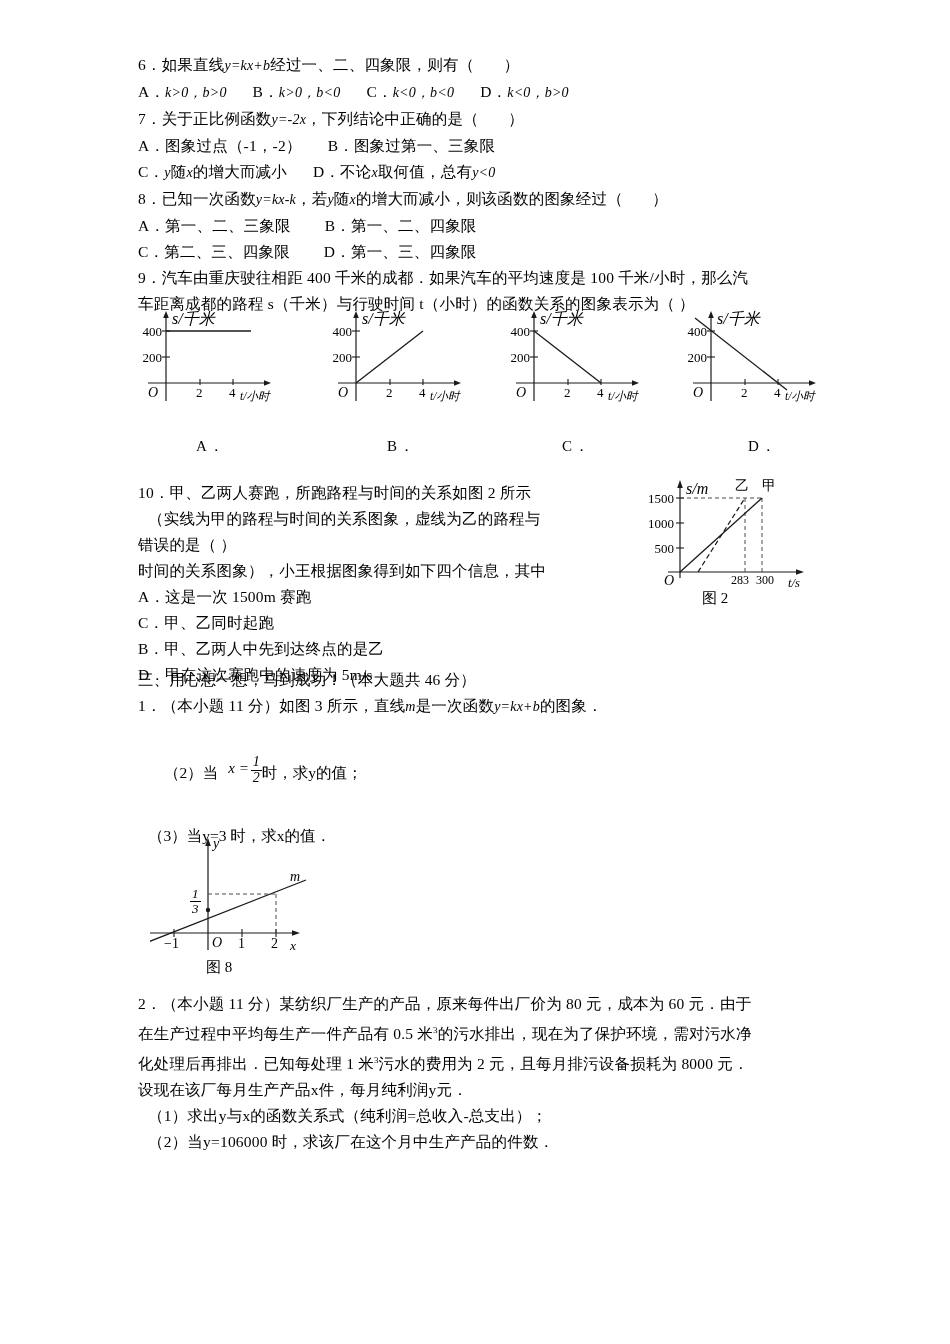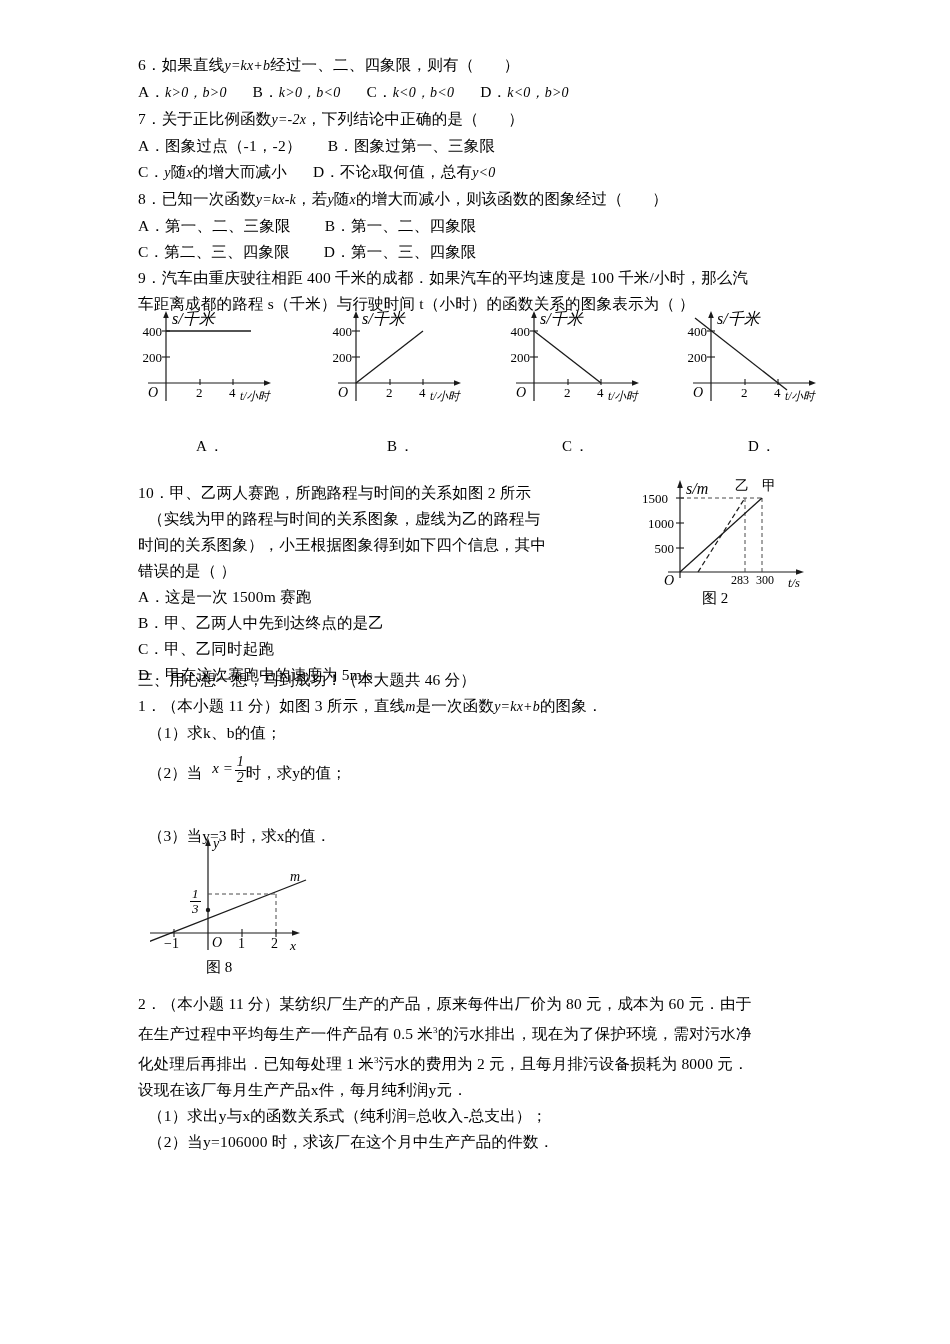--- a/index.html
+++ b/index.html
@@ -288,28 +288,28 @@
   </div>
 
   <div class="text-block" style="top:466px; width:510px;margin-top:14px;">
     <div class="line">
       <span>10．</span><span>甲、乙两人赛跑，所跑路程与时间的关系如图 2 所示</span>
     </div>
     <div class="line" style="padding-left:10px;">
       <span>（实线为甲的路程与时间的关系图象，虚线为乙的路程与</span>
     </div>
     <div class="line">
+      <span>错误的是（        ）</span>
+    </div>
+    <div class="line">
       <span>时间的关系图象），小王根据图象得到如下四个信息，其中</span>
     </div>
-    <div class="line">
-      <span>错误的是（        ）</span>
-    </div>
     <div class="line">A．这是一次 1500m 赛跑</div>
+    <div class="line">C．甲、乙同时起跑</div>
     <div class="line">B．甲、乙两人中先到达终点的是乙</div>
-    <div class="line">C．甲、乙同时起跑</div>
     <div class="line">D．甲在这次赛跑中的速度为 5m/s</div>
   </div>
 
   <div class="fig2">
     <svg width="210" height="130" viewBox="0 0 210 130">
 
       <line x1="42" y1="14" x2="42" y2="106" stroke="#1a1a1a" stroke-width="1.2"></line>
       <polygon points="42,8 39.2,16 44.8,16" fill="#1a1a1a"></polygon>
 
       <line x1="30" y1="100" x2="160" y2="100" stroke="#1a1a1a" stroke-width="1.2"></line>
@@ -322,42 +322,41 @@
       <line x1="42" y1="26" x2="124" y2="26" stroke="#4a4a4a" stroke-width="1" stroke-dasharray="4,3"></line>
 
       <line x1="107" y1="26" x2="107" y2="100" stroke="#4a4a4a" stroke-width="1" stroke-dasharray="4,3"></line>
       <line x1="124" y1="26" x2="124" y2="100" stroke="#4a4a4a" stroke-width="1" stroke-dasharray="4,3"></line>
 
       <line x1="42" y1="100" x2="124" y2="26" stroke="#1a1a1a" stroke-width="1.3"></line>
 
       <line x1="60" y1="100" x2="107" y2="26" stroke="#1a1a1a" stroke-width="1.3" stroke-dasharray="5,3"></line>
     </svg>
     <span class="ylab" style="left:48px; top:8px;">s/m</span>
-    <span class="ytick-label" style="left:-2px; top:19px; width:38px;text-align:center;">1500</span>
+    <span class="ytick-label" style="left:-2px; top:19px; width:38px;">1500</span>
     <span class="ytick-label" style="left:-2px; top:44px; width:38px;">1000</span>
     <span class="ytick-label" style="left:-2px; top:69px; width:38px;">500</span>
     <span class="origin-label" style="left:26px; top:101px;">O</span>
     <span class="xtick-label" style="left:93px; top:101px; font-size:12px;">283</span>
     <span class="xtick-label" style="left:118px; top:101px; font-size:12px;">300</span>
     <span class="xaxis-caption it" style="left:150px; top:104px; font-size:12.5px;">t/s</span>
     <span style="position:absolute; left:97px; top:5px; font-size:14px;">乙</span>
     <span style="position:absolute; left:124px; top:5px; font-size:14px;">甲</span>
     <span class="fig-caption" style="left:64px; top:117px;">图 2</span>
   </div>
 
   <div class="text-block" style="top:656px;margin-top:11px;">
     <div class="line">三、用心想一想，马到成功！（本大题共 46 分）</div>
     <div class="line">
       <span>1．</span><span>（本小题 11 分）如图 3 所示，直线</span><span class="it sm">m</span><span>是一次函数</span><span class="it sm">y=kx+b</span><span>的图象．</span>
     </div>
-    <div class="line" style="padding-left:10px;">（1）求k、b的值；</div>
   </div>
 
   <div style="position:absolute; left:148px; top:760px; width:500px;">
-    <span style="font-size:15.5px;">（2）当</span><span style="display:inline-block; width:10px;"></span><span class="eq-frac"><span class="it" style="font-size:15px;">x =</span><span class="frac" style="margin-left:2px;"><span class="num">1</span><span class="den">2</span></span></span><span style="font-size:15.5px;">时，求y的值；</span>
+    <span style="font-size:15.5px;margin-left:16px;">（2）当</span><span style="display:inline-block; width:10px;"></span><span class="eq-frac"><span class="it" style="font-size:15px;">x =</span><span class="frac" style="margin-left:2px;"><span class="num">1</span><span class="den">2</span></span></span><span style="font-size:15.5px;">时，求y的值；</span>
   </div>
 
   <div style="position:absolute; left:148px; top:806px; width:500px; font-size:15.5px;margin-top:20px;">（3）当y=3 时，求x的值．</div>
 
   <div class="fig3">
     <svg width="250" height="160" viewBox="0 0 250 160">
 
       <line x1="58" y1="12" x2="58" y2="118" stroke="#1a1a1a" stroke-width="1.2"></line>
       <polygon points="58,6 55.2,14 60.8,14" fill="#1a1a1a"></polygon>
 

